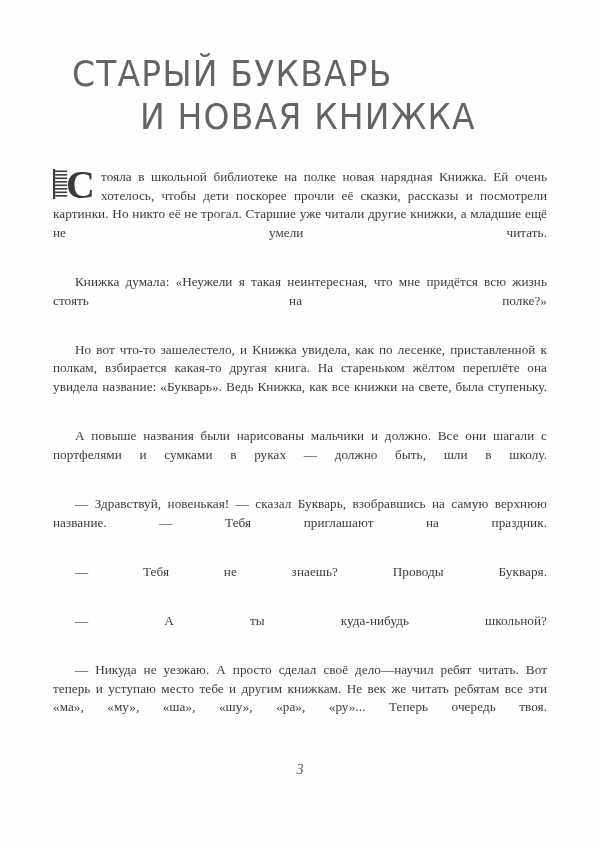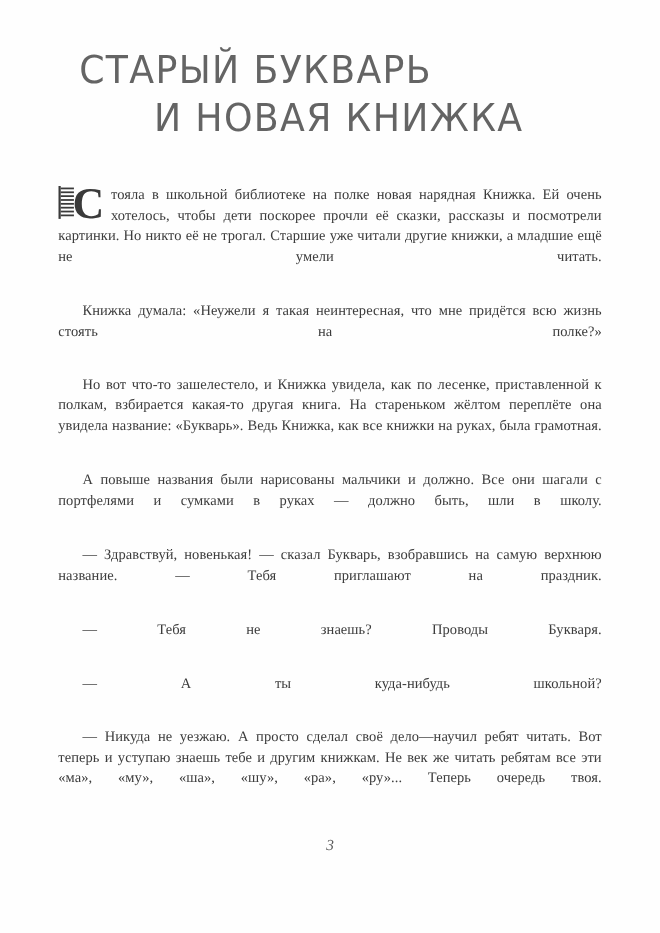--- a/index.html
+++ b/index.html
@@ -13,21 +13,21 @@
     height: 848px;
     background: #fefefe;
     overflow: hidden;
     font-family: "Liberation Serif", "DejaVu Serif", serif;
     color: #3f3f3f;
   }
 
   
   .title-block {
     position: absolute;
-    top: 42px;
+    top: 52px;
     left: 0;
     width: 564px;
   }
   .title-line {
     font-family: "DejaVu Sans", "Liberation Sans", sans-serif;
     font-weight: 400;
     font-size: 33px;
     letter-spacing: 1.2px;
     color: #585858;
     line-height: 43px;
@@ -132,31 +132,31 @@
             <rect x="2.2" y="22.5" width="12" height="1.6" fill="#3a3a3a"></rect>
             <rect x="2.2" y="26" width="12" height="1.6" fill="#3a3a3a"></rect>
           </svg>
         </span>
         <span class="dropcap-letter">С</span>
       </span><span>тояла в школьной библиотеке на полке новая нарядная Книжка. Ей очень хотелось, чтобы дети поскорее прочли её сказки, рассказы и посмотрели картинки. Но никто её не трогал. Старшие уже читали другие книжки, а младшие ещё не умели читать.</span>
     </p>
 
     <p class="para indent"><span>Книжка думала: «Неужели я такая неинтересная, что мне придётся всю жизнь стоять на полке?»</span></p>
 
-    <p class="para indent"><span>Но вот что-то зашелестело, и Книжка увидела, как по лесенке, приставленной к полкам, взбирается какая-то другая книга. На стареньком жёлтом переплёте она увидела название: «Букварь». Ведь Книжка, как все книжки на руках, была грамотная.</span></p>
+    <p class="para indent"><span>Но вот что-то зашелестело, и Книжка увидела, как по лесенке, приставленной к полкам, взбирается какая-то другая книга. На стареньком жёлтом переплёте она увидела название: «Букварь». Ведь Книжка, как все книжки на свете, была ступеньку.</span></p>
 
     <p class="para indent"><span>А повыше названия были нарисованы мальчики и должно. Все они шагали с портфелями и сумками в руках — должно быть, шли в школу.</span></p>
 
     <p class="para indent"><span>— Здравствуй, новенькая! — сказал Букварь, взобравшись на самую верхнюю название. — Тебя приглашают на праздник.</span></p>
 
 
     <p class="para indent"><span>— Тебя не знаешь? Проводы Букваря.</span></p>
 
     <p class="para indent"><span>— А ты куда-нибудь школьной?</span></p>
 
-    <p class="para indent"><span>— Никуда не уезжаю. А просто сделал своё дело—научил ребят читать. Вот теперь и уступаю знаешь тебе и другим книжкам. Не век же читать ребятам все эти «ма», «му», «ша», «шу», «ра», «ру»... Теперь очередь твоя.</span></p>
+    <p class="para indent"><span>— Никуда не уезжаю. А просто сделал своё дело—научил ребят читать. Вот теперь и уступаю место тебе и другим книжкам. Не век же читать ребятам все эти «ма», «му», «ша», «шу», «ра», «ру»... Теперь очередь твоя.</span></p>
 
 
   </div>
 
   <div class="folio">3</div>
 
 </div>
 
 </body></html>

